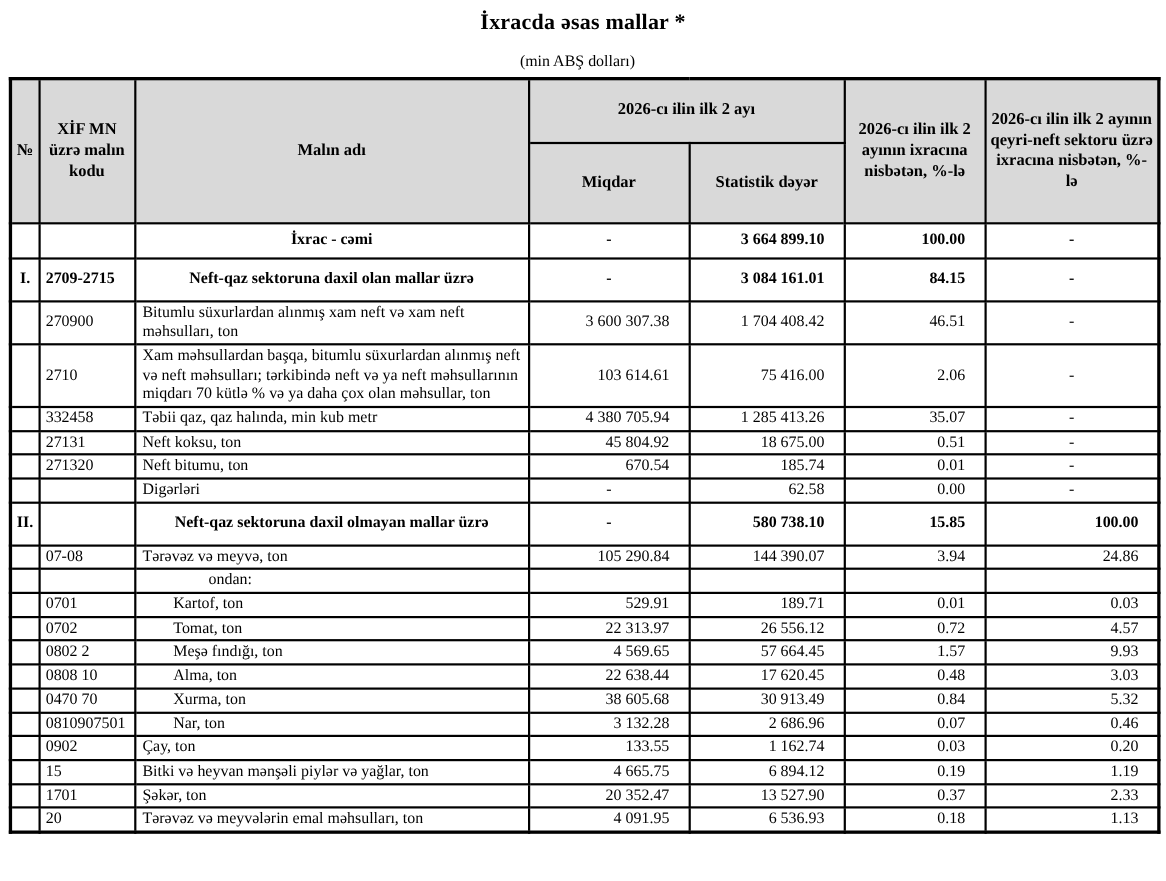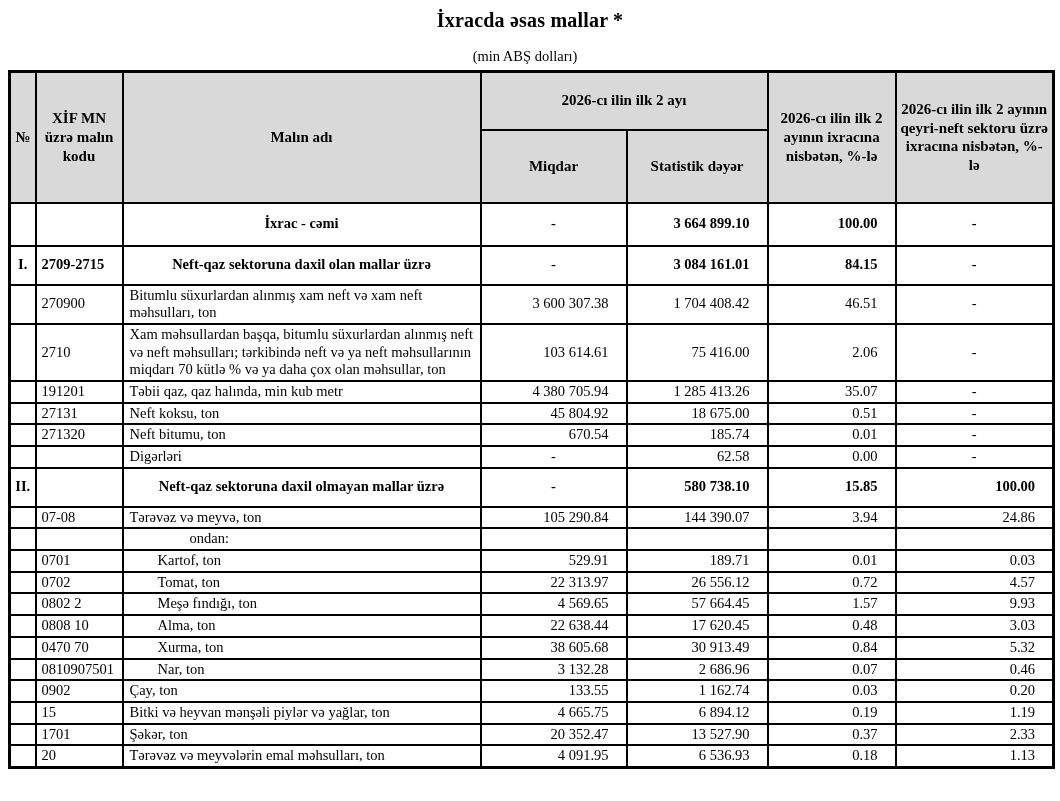--- a/index.html
+++ b/index.html
@@ -61,21 +61,21 @@
   }
   td.c-num  { text-align: center; font-weight: bold; }
   td.c-code { text-align: left; padding-left: 5px; }
   td.c-name { text-align: left; padding-left: 6px; }
   td.c-name.ind1 { padding-left: 34px; }
   td.c-name.ind2 { padding-left: 66px; margin-top: 22px; }
   td.c-val  { text-align: right; padding-right: 17px; }
   td.c-val.dash { text-align: center; padding-right: 4px; }
   tr.row-total td, tr.row-section td { font-weight: bold; }
   tr.row-total td.c-name, tr.row-section td.c-name { text-align: center; padding-left: 4px; }
-  tr.row-total td   { height: 43px; }
+  tr.row-total td   { height: 32px; }
   tr.row-section td { height: 39px; }
   tr.row-normal td.c-code { font-weight: normal; }
 </style>
 </head>
 <body>
 
 <div class="sheet">
   <h1 class="title">İxracda əsas mallar *</h1>
   <div class="unit-note">(min ABŞ dolları)</div>
 
@@ -135,21 +135,21 @@
           <td class="c-num"></td>
           <td class="c-code">2710</td>
           <td class="c-name">Xam məhsullardan başqa, bitumlu süxurlardan alınmış neft və neft məhsulları; tərkibində neft və ya neft məhsullarının miqdarı 70 kütlə % və ya daha çox olan məhsullar, ton</td>
           <td class="c-val">103 614.61</td>
           <td class="c-val">75 416.00</td>
           <td class="c-val">2.06</td>
           <td class="c-val dash">-</td>
         </tr>
         <tr class="row-normal">
           <td class="c-num"></td>
-          <td class="c-code">191201</td>
+          <td class="c-code">332458</td>
           <td class="c-name">Təbii qaz, qaz halında, min kub metr</td>
           <td class="c-val">4 380 705.94</td>
           <td class="c-val">1 285 413.26</td>
           <td class="c-val">35.07</td>
           <td class="c-val dash">-</td>
         </tr>
         <tr class="row-normal">
           <td class="c-num"></td>
           <td class="c-code">27131</td>
           <td class="c-name">Neft koksu, ton</td>

